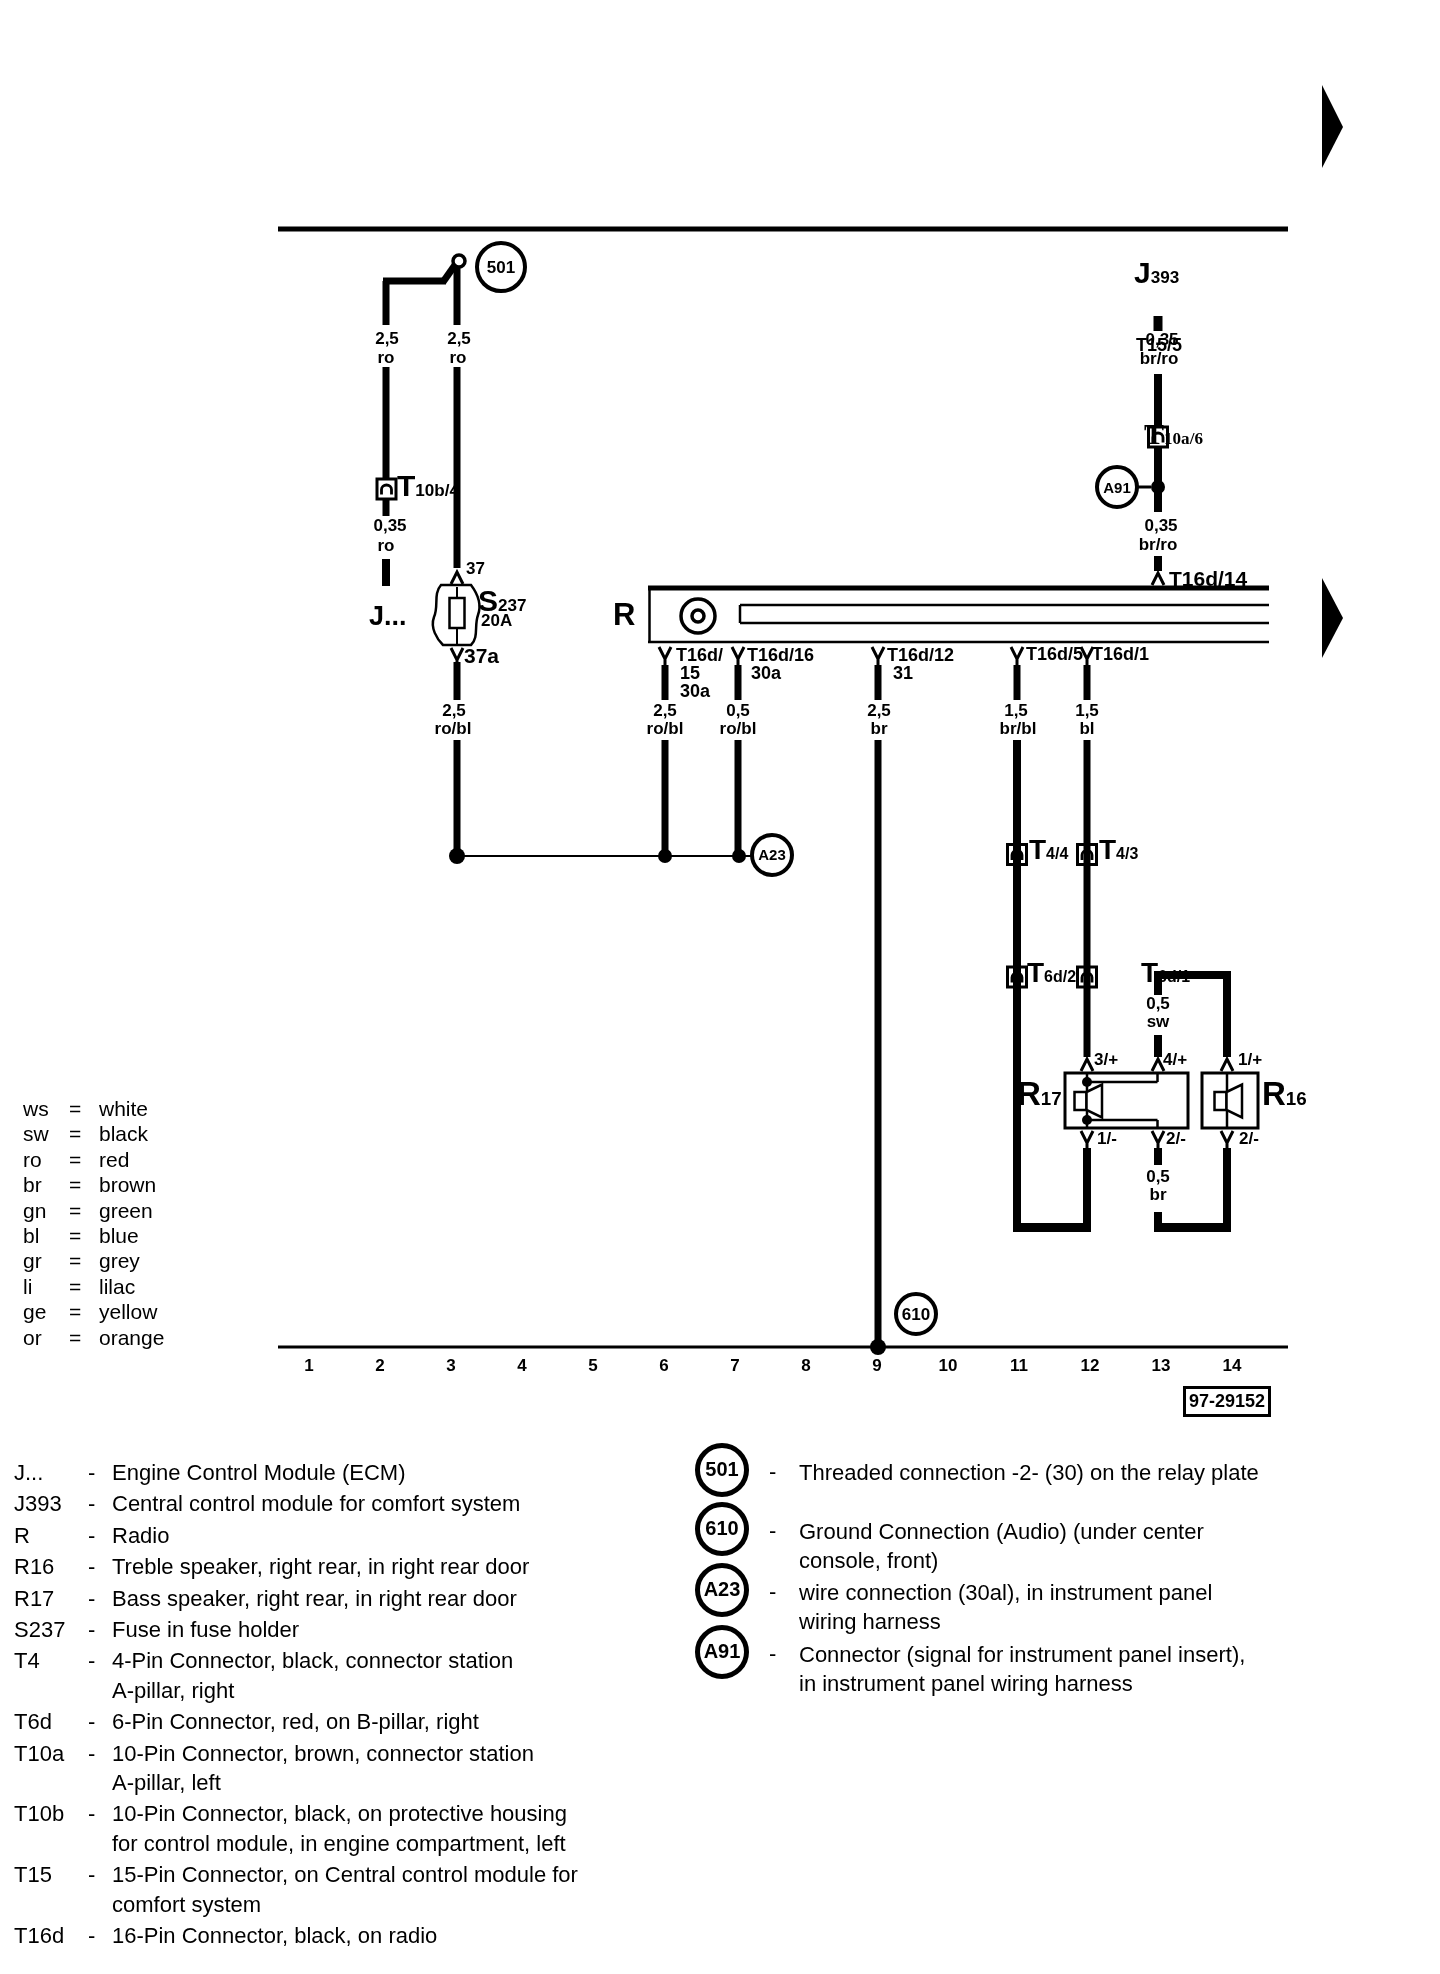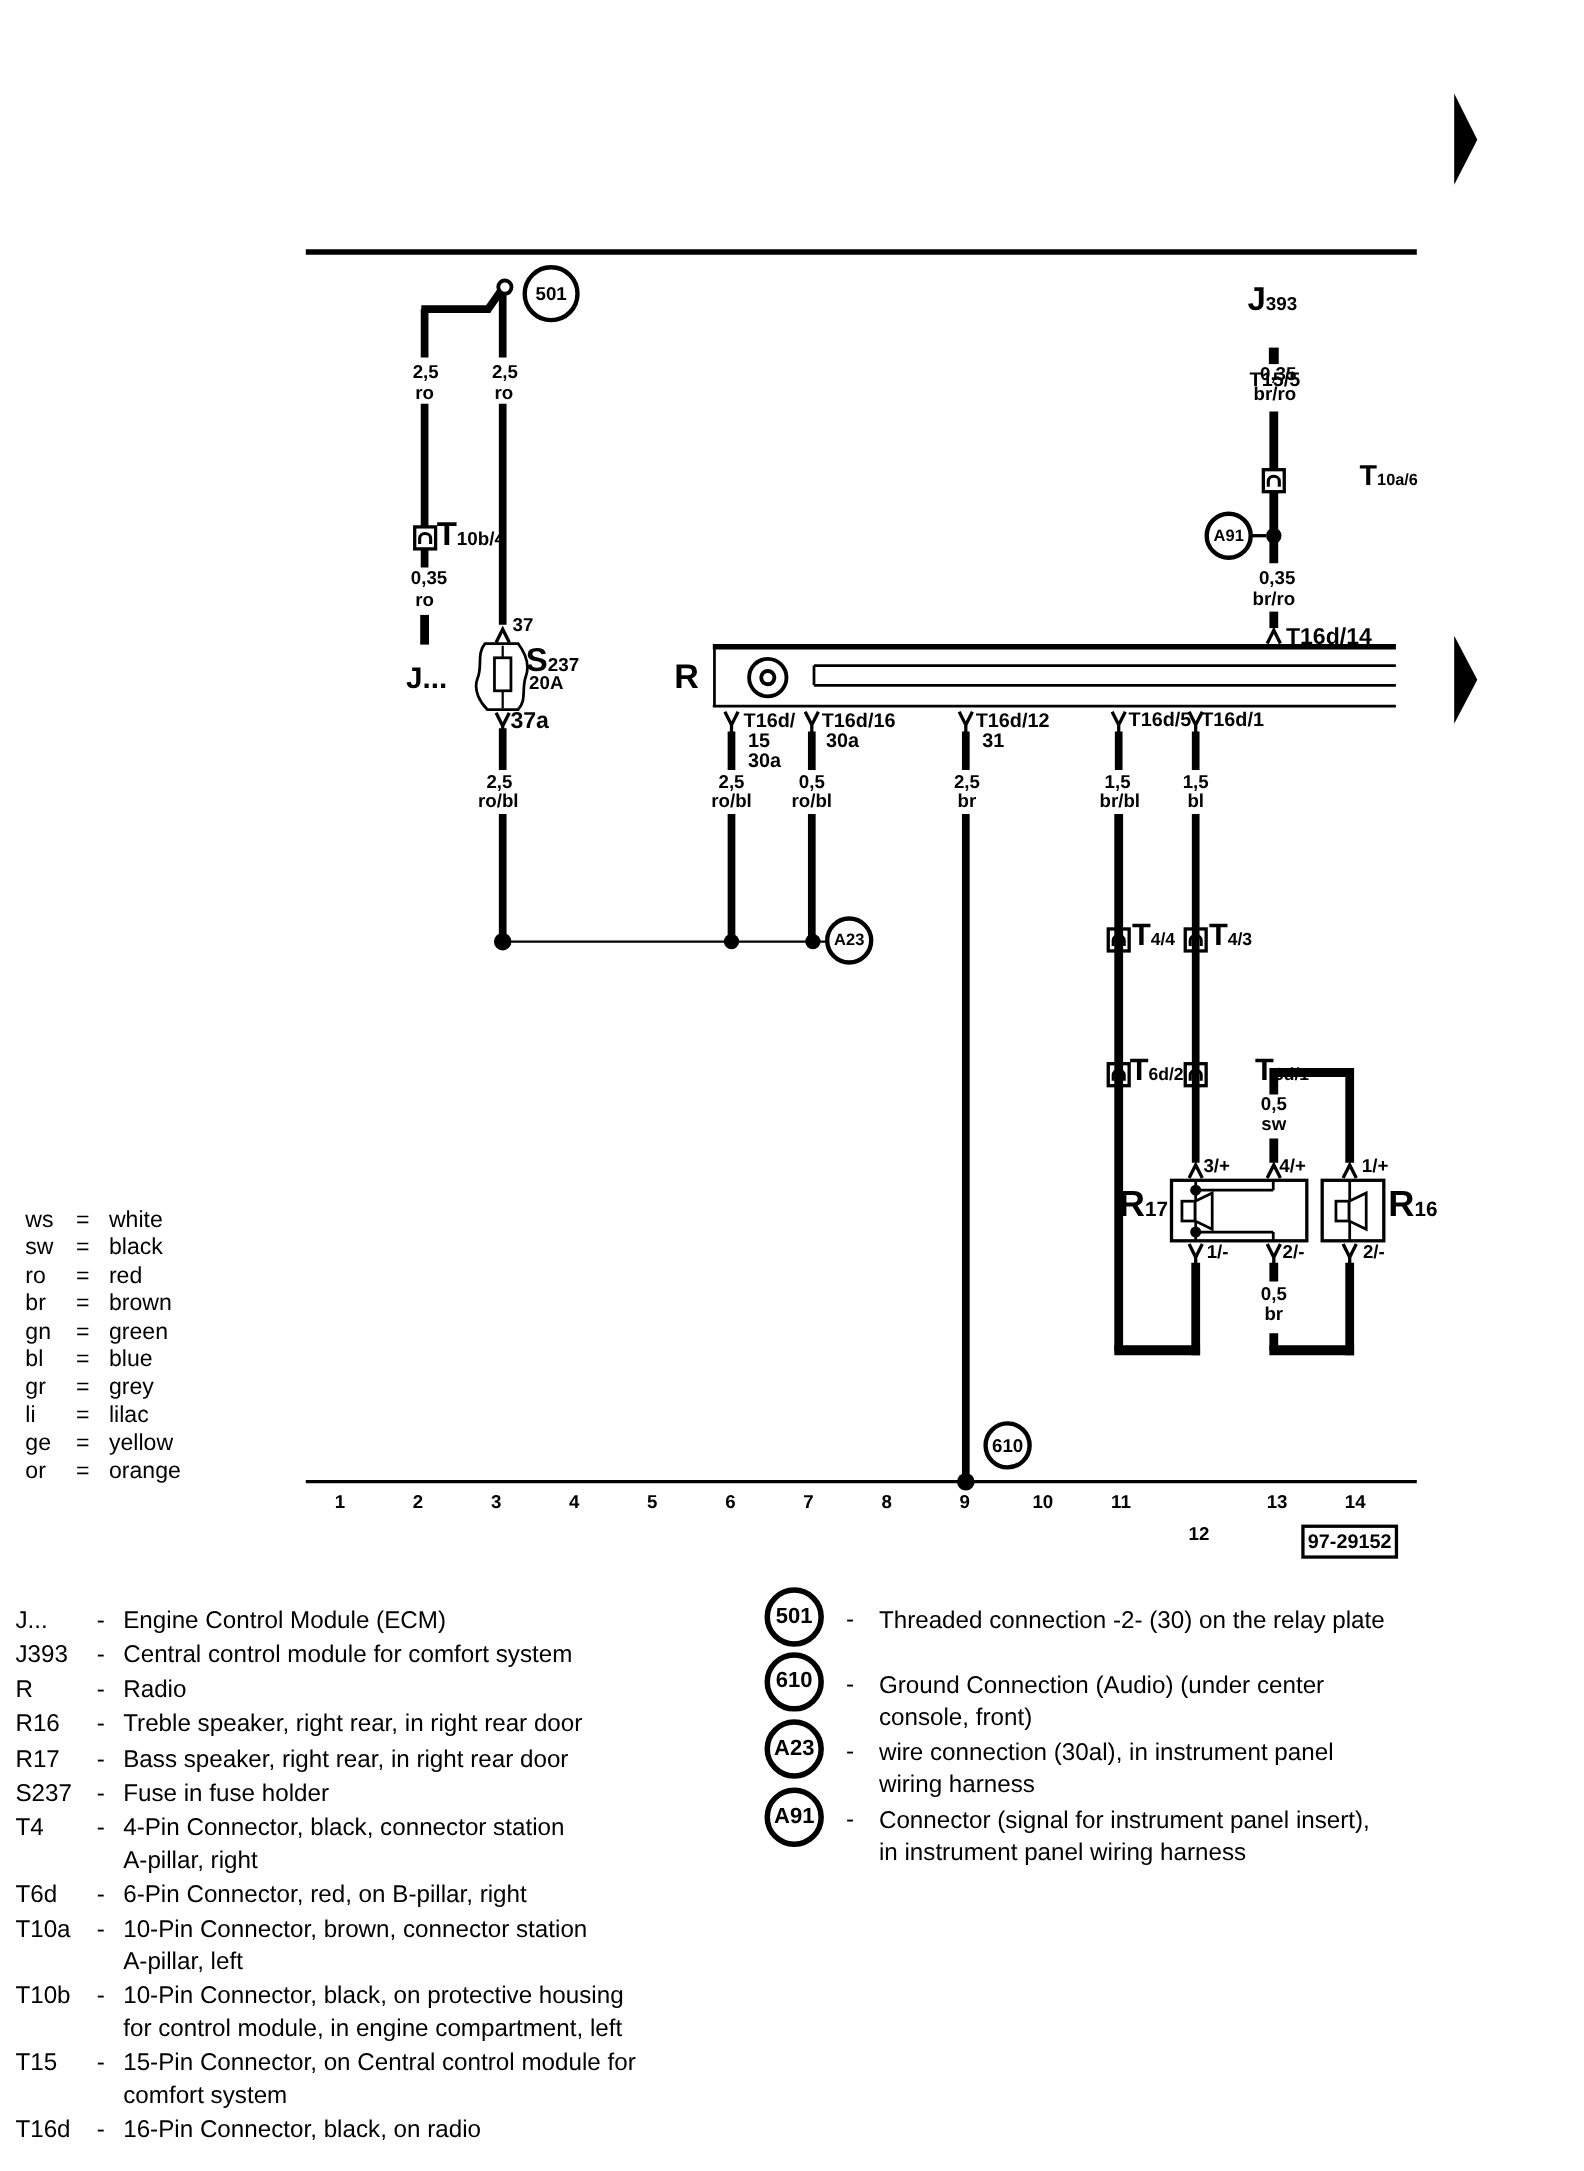--- a/index.html
+++ b/index.html
@@ -202,21 +202,21 @@
       <div class="lbl center" style="left: 879px; top: 702px; font-size: 17px;">2,5</div>
       <div class="lbl center" style="left: 879px; top: 720px; font-size: 17px;">br</div>
       <div class="lbl center" style="left: 1016px; top: 702px; font-size: 17px;">1,5</div>
       <div class="lbl center" style="left: 1018px; top: 720px; font-size: 17px;">br/bl</div>
       <div class="lbl center" style="left: 1087px; top: 702px; font-size: 17px;">1,5</div>
       <div class="lbl center" style="left: 1087px; top: 720px; font-size: 17px;">bl</div>
       <div class="lbl" style="left: 1134px; top: 258px; font-size: 30px;">J<span class="sub">393</span></div>
       <div class="lbl" style="left: 1136px; top: 291px; font-size: 18px; margin-top: 45px;">T15/5</div>
       <div class="lbl center" style="left: 1162px; top: 331px; font-size: 17px;">0,35</div>
       <div class="lbl center" style="left: 1159px; top: 350px; font-size: 17px;">br/ro</div>
-      <div class="lbl" style="left: 1236px; top: 419px; font-size: 26px;">T<span class="sub">10a/6</span></div>
+      <div class="lbl" style="left: 1144px; top: 419px; font-size: 30px; font-family: Liberation Serif, serif;">T<span class="sub">10a/6</span></div>
       <div class="lbl center" style="left: 1117px; top: 480px; font-size: 15px;">A91</div>
       <div class="lbl center" style="left: 1161px; top: 517px; font-size: 17px;">0,35</div>
       <div class="lbl center" style="left: 1158px; top: 536px; font-size: 17px;">br/ro</div>
       <div class="lbl" style="left: 1029px; top: 836px; font-size: 28px;">T<span class="sub">4/4</span></div>
       <div class="lbl" style="left: 1099px; top: 836px; font-size: 28px;">T<span class="sub">4/3</span></div>
       <div class="lbl" style="left: 1027px; top: 959px; font-size: 28px;">T<span class="sub">6d/2</span></div>
       <div class="lbl" style="left: 1097px; top: 959px; font-size: 28px; margin-left: 44px;">T<span class="sub">6d/1</span></div>
       <div class="lbl center" style="left: 1158px; top: 995px; font-size: 17px;">0,5</div>
       <div class="lbl center" style="left: 1158px; top: 1013px; font-size: 17px;">sw</div>
       <div class="lbl" style="left: 1094px; top: 1051px; font-size: 17px;">3/+</div>
@@ -238,21 +238,21 @@
       <div class="lbl center" style="left: 380px; top: 1357px; font-size: 17px;">2</div>
       <div class="lbl center" style="left: 451px; top: 1357px; font-size: 17px;">3</div>
       <div class="lbl center" style="left: 522px; top: 1357px; font-size: 17px;">4</div>
       <div class="lbl center" style="left: 593px; top: 1357px; font-size: 17px;">5</div>
       <div class="lbl center" style="left: 664px; top: 1357px; font-size: 17px;">6</div>
       <div class="lbl center" style="left: 735px; top: 1357px; font-size: 17px;">7</div>
       <div class="lbl center" style="left: 806px; top: 1357px; font-size: 17px;">8</div>
       <div class="lbl center" style="left: 877px; top: 1357px; font-size: 17px;">9</div>
       <div class="lbl center" style="left: 948px; top: 1357px; font-size: 17px;">10</div>
       <div class="lbl center" style="left: 1019px; top: 1357px; font-size: 17px;">11</div>
-      <div class="lbl center" style="left: 1090px; top: 1357px; font-size: 17px; margin-top: 29px;">12</div>
+      <div class="lbl center" style="left: 1090px; top: 1357px; font-size: 17px;">12</div>
       <div class="lbl center" style="left: 1161px; top: 1357px; font-size: 17px;">13</div>
       <div class="lbl center" style="left: 1232px; top: 1357px; font-size: 17px;">14</div>
     </div>
 
   <div id="color-legend">
       <div class="clrow">
         <span class="code">ws</span>
         <span class="eq">=</span>
         <span class="cname">white</span>
       </div>

